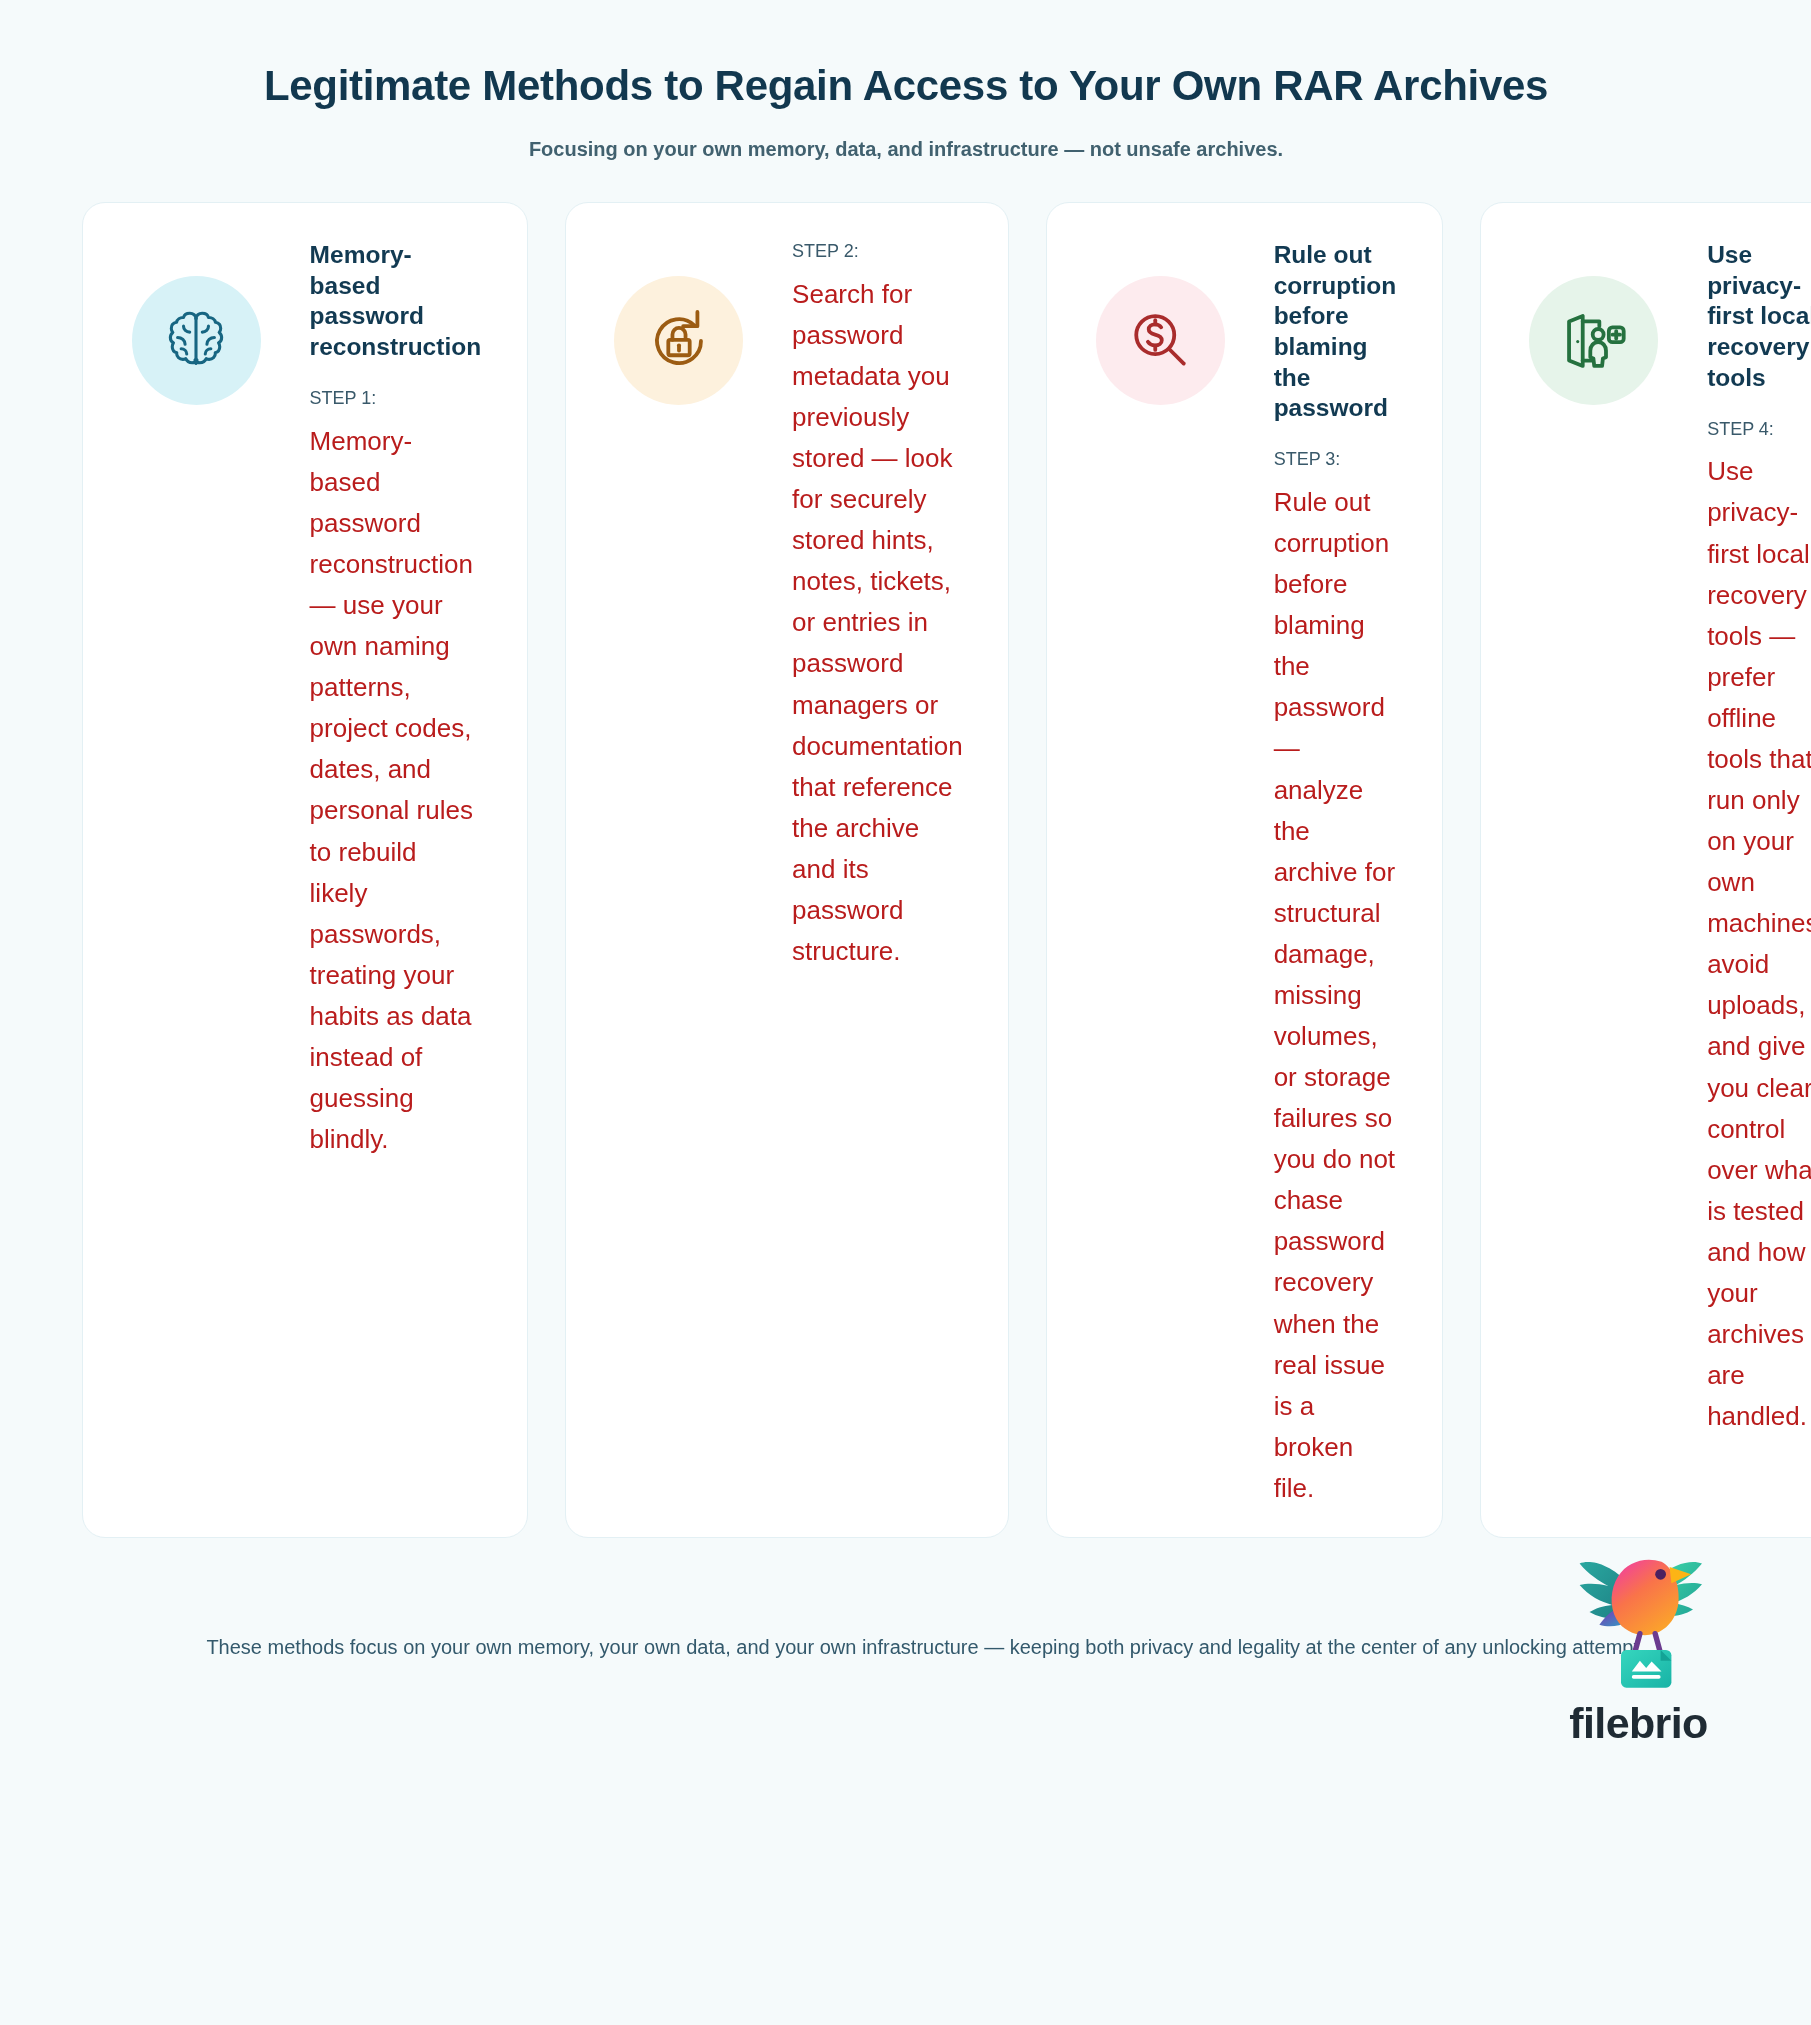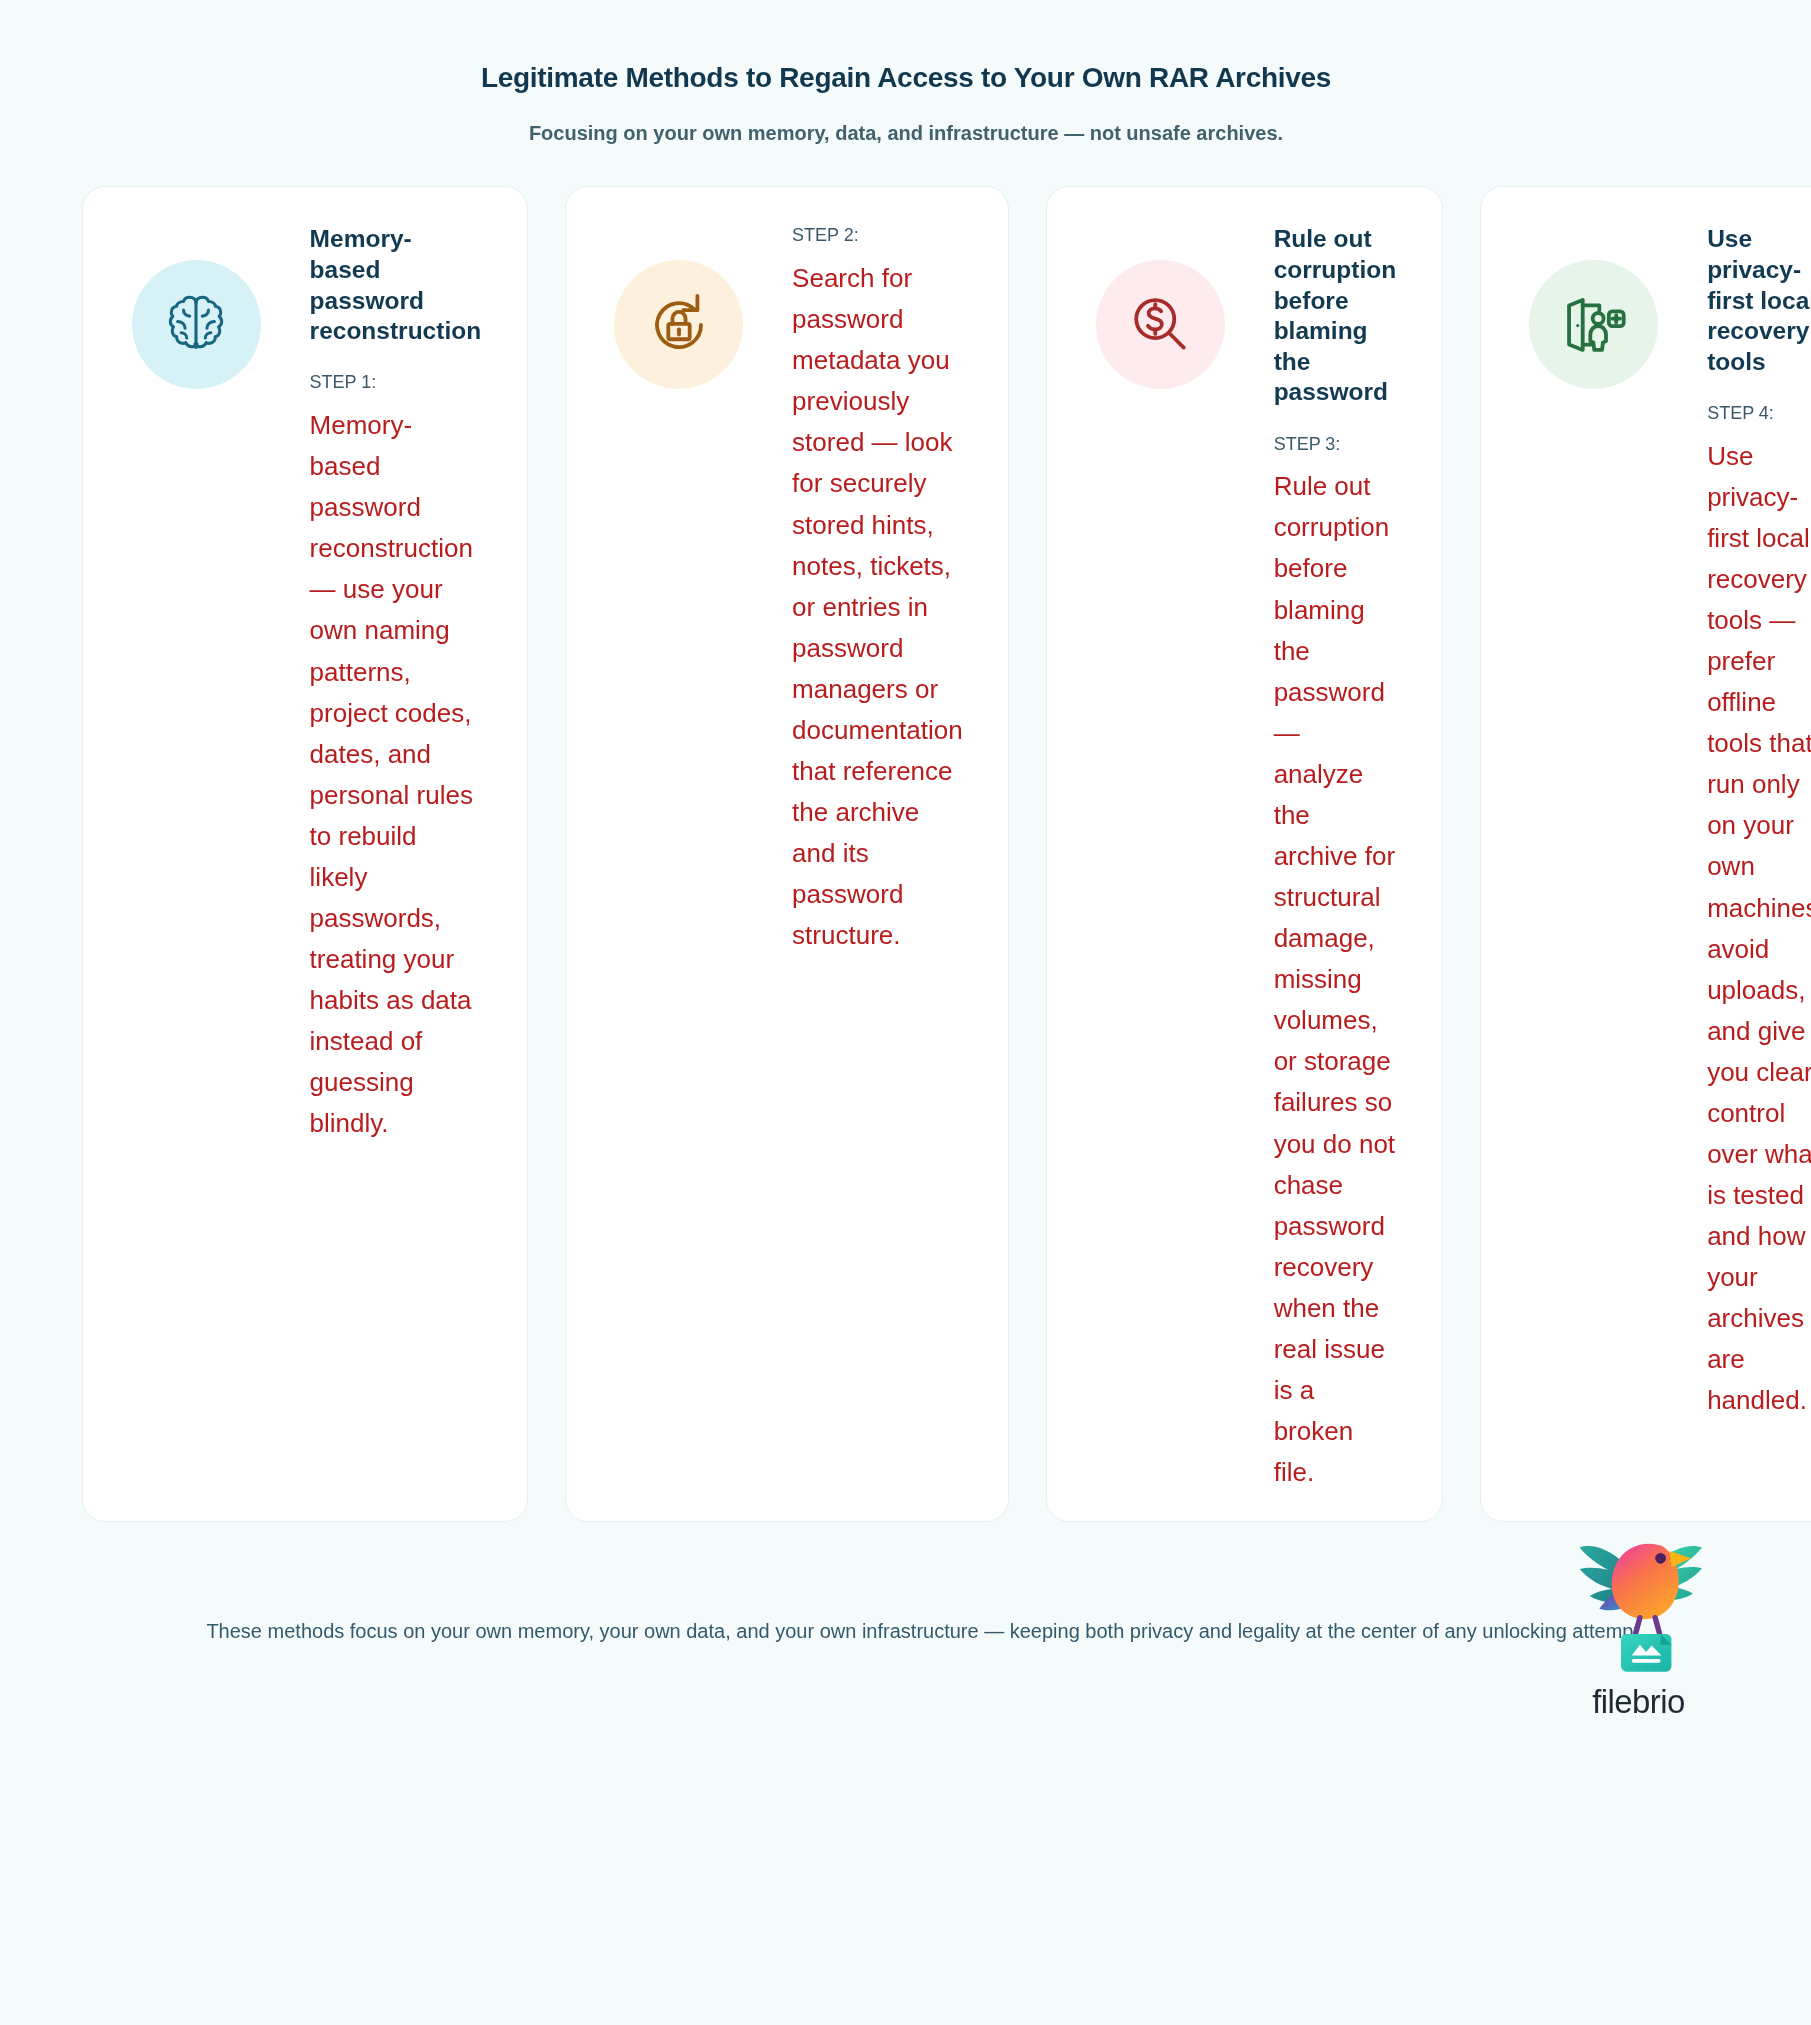--- a/index.html
+++ b/index.html
@@ -18,21 +18,21 @@
     position: relative;
     padding: 0;
   }
 
   
   .header {
     padding: 62px 77px 0 77px;
     text-align: center;
   }
   .main-title {
-    font-size: 28px;
+    font-size: 42px;
     font-weight: bold;
     color: #12384f;
     letter-spacing: -0.3px;
     line-height: 1.12;
   }
   .subtitle {
     margin-top: 27px;
     font-size: 20px;
     font-weight: bold;
     color: #41616f;
@@ -131,22 +131,22 @@
     right: 77px;
     top: -39px;
     width: 193px;
     display: flex;
     flex-direction: column;
     align-items: center;
   }
   .brand-mark { width: 180px; height: 155px; }
   .brand-name {
     margin-top: 3.9px;
-    font-size: 33px;
-    font-weight: normal;
+    font-size: 43px;
+    font-weight: bold;
     color: #1f2b34;
     letter-spacing: -0.6px;
   }
 </style>
 </head>
 <body>
 
 <div class="page">
 
   <div class="header">

